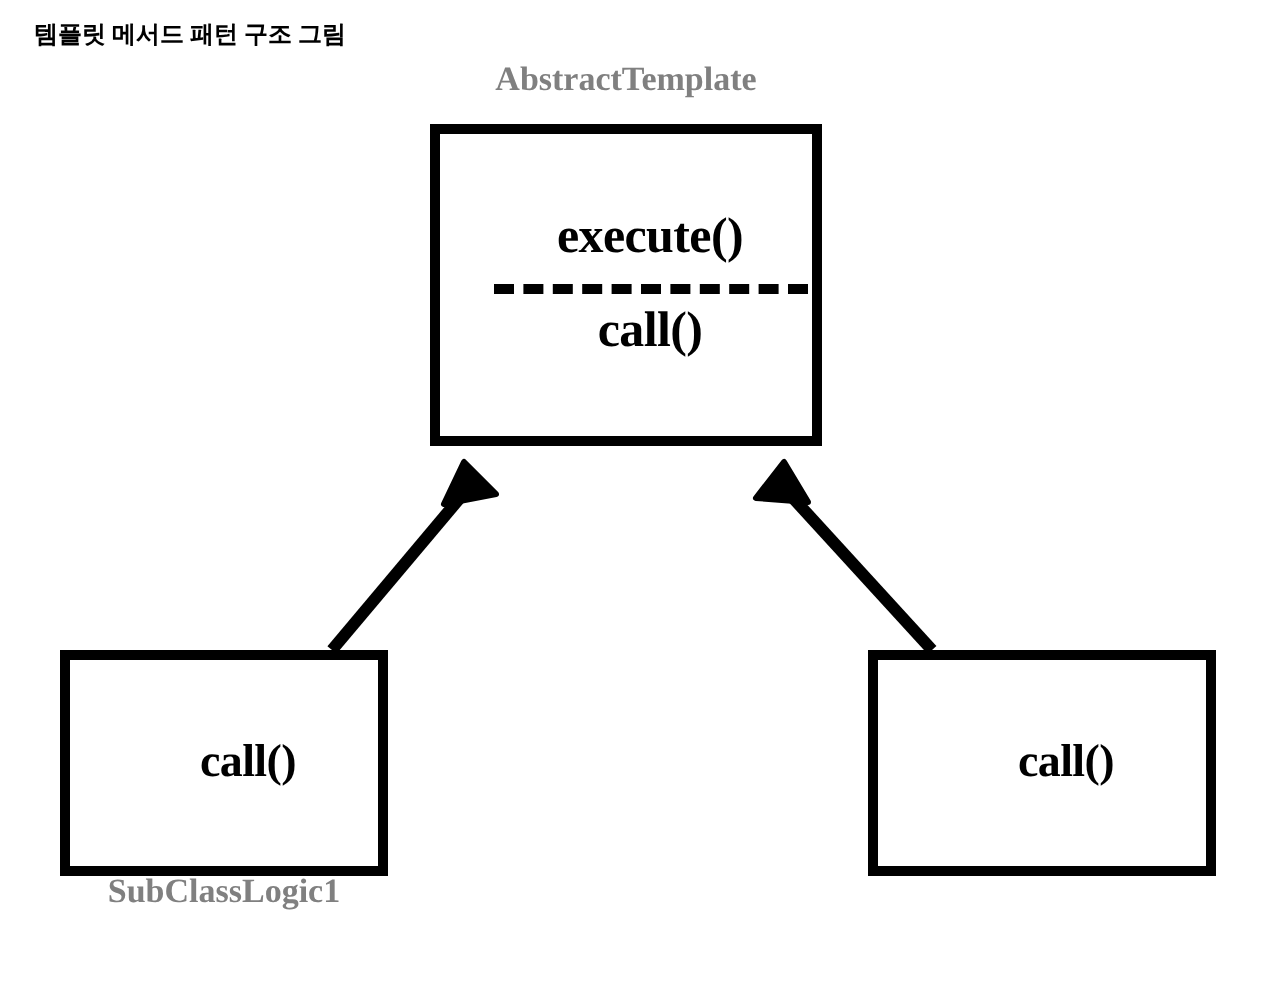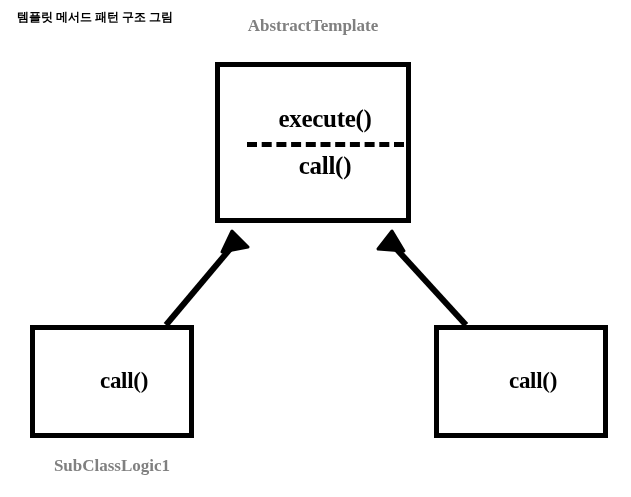--- a/index.html
+++ b/index.html
@@ -89,27 +89,27 @@
     position: absolute;
     font-size: 17px;
     font-weight: bold;
     color: #808080;
     white-space: nowrap;
     text-align: center;
   }
 
   #caption-abstract-template {
     left: 215px;
-    top: 16px;
+    top: 30px;
     width: 196px;
   }
 
   #caption-subclass-1 {
     left: 12px;
-    top: 456px;
+    top: 436px;
     width: 200px;
   }
 
   #caption-subclass-2 {
     left: 420px;
     top: 453px;
     width: 200px;
   }
 
   

